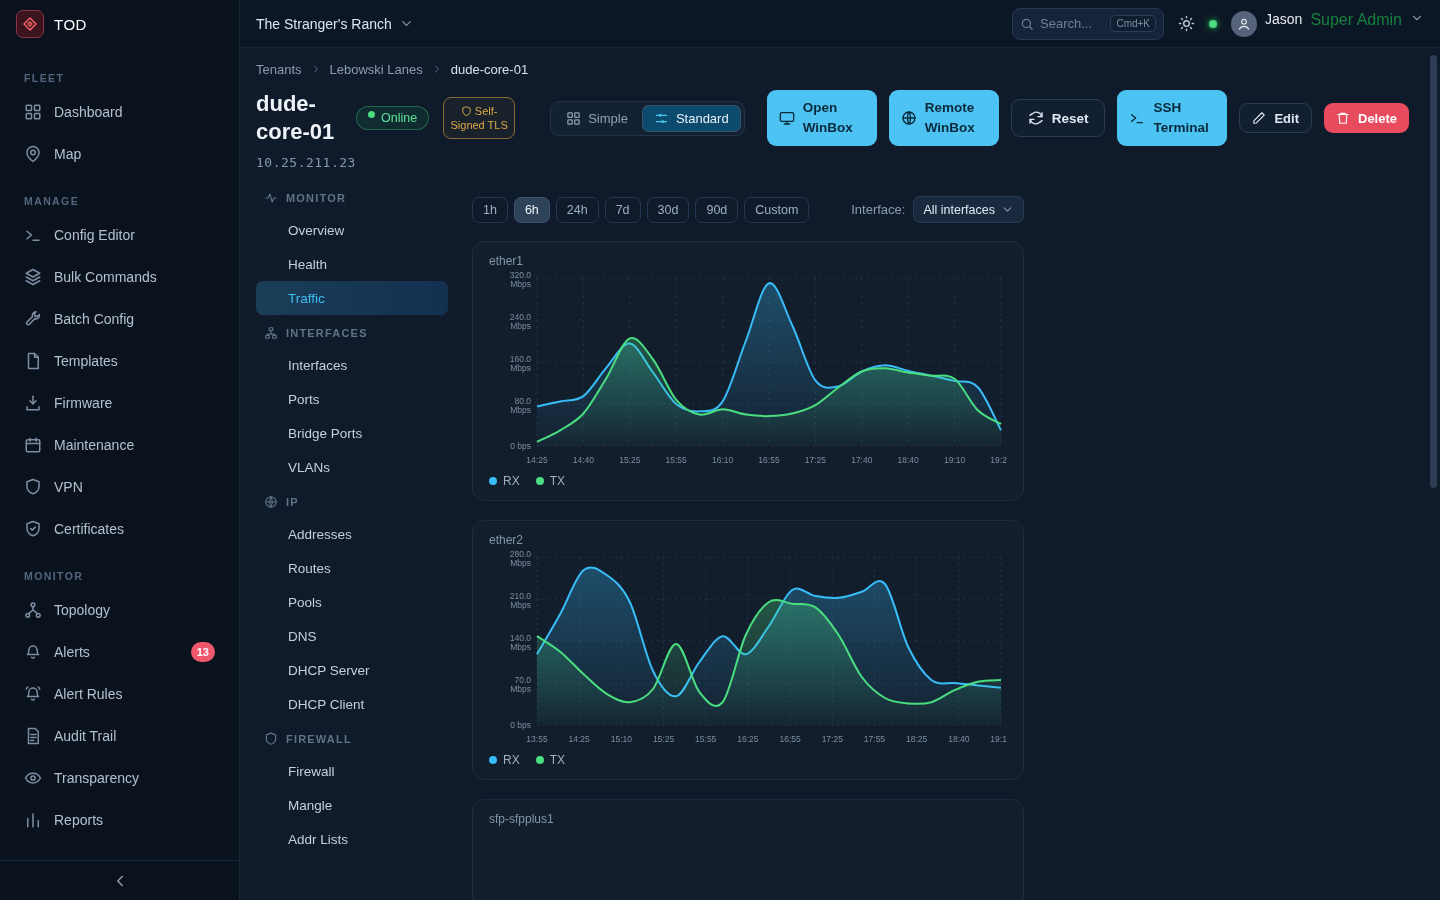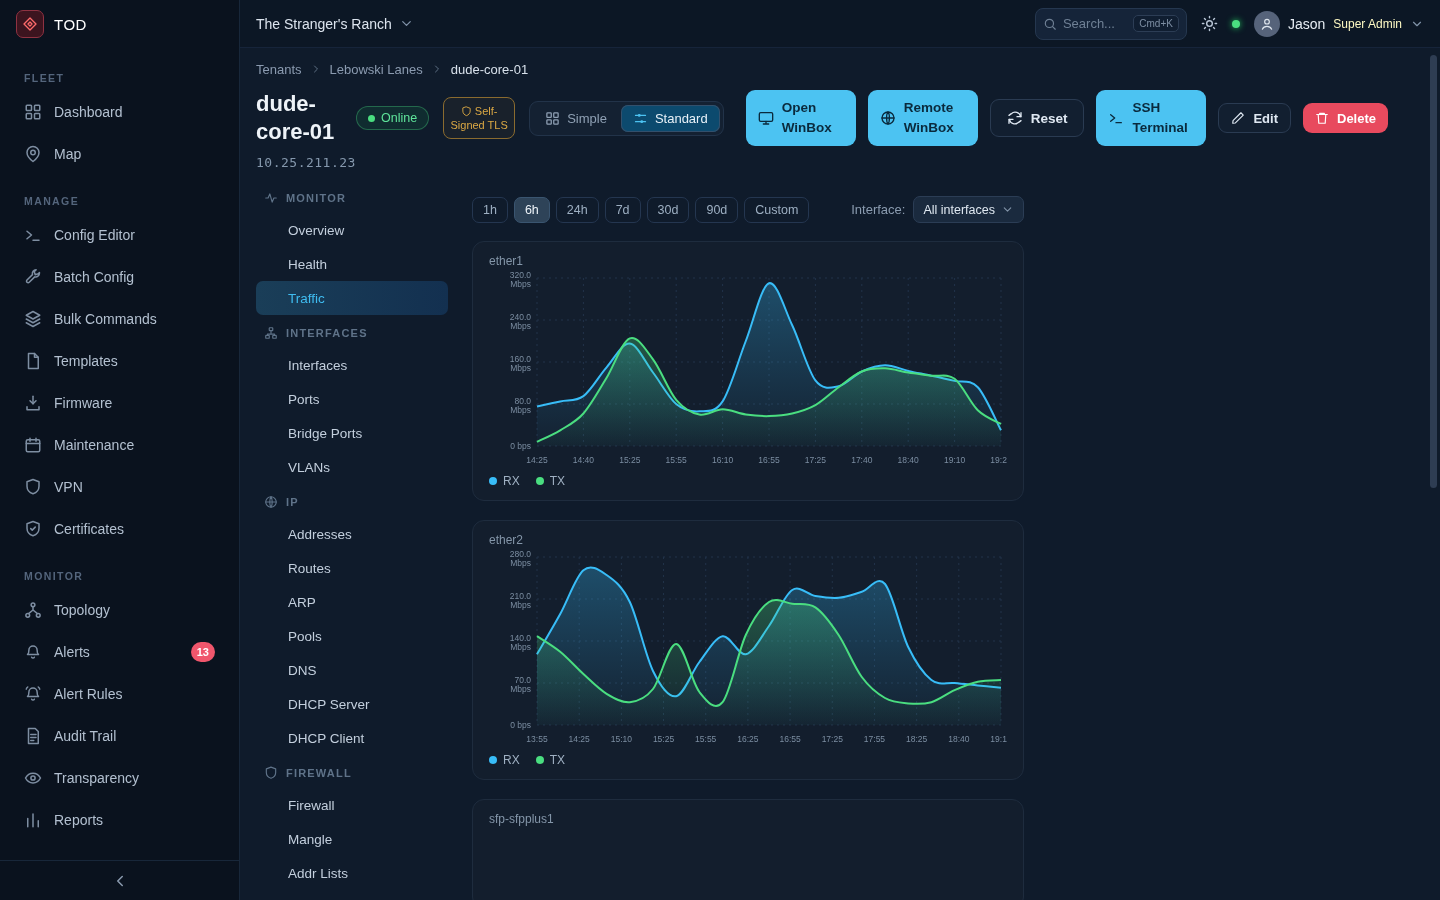--- a/index.html
+++ b/index.html
@@ -31,43 +31,43 @@
   .muted-icn{color:#8193a8}
   .searchbox{margin-left:auto;width:152px;height:32px;background:#152439;border:1px solid #25374f;border-radius:8px;display:flex;align-items:center;gap:6px;padding:0 7px}
   .searchbox .icn{color:#6f8095}
   .searchbox .icn svg{width:14px;height:14px}
   .search-input{flex:1;min-width:0;background:transparent;border:none;outline:none;color:#c7d3e0;font-size:13px}
   .search-input::placeholder{color:#6f8095}
   .kbd{font-size:10px;color:#7d8ea3;border:1px solid #2c3d55;border-radius:5px;padding:2px 5px;background:#101e31;font-family:"Liberation Sans",sans-serif}
   .iconbtn{background:none;border:none;color:#b9c6d6;display:flex;align-items:center}
   .iconbtn .icn svg{width:17px;height:17px}
   .status-dot{width:8px;height:8px;border-radius:50%;background:#4ade80;box-shadow:0 0 6px #22c55e;flex-shrink:0}
-  .userchip{display:flex;align-items:center;gap:8px;cursor:pointer}
+  .userchip{display:flex;align-items:flex-start;gap:8px;cursor:pointer}
   .avatar{width:26px;height:26px;border-radius:50%;background:#56637a;display:flex;align-items:center;justify-content:center;color:#dfe6ee}
   .avatar .icn svg{width:15px;height:15px}
   .user-name{color:#e7edf4;font-size:14px}
-  .user-role{color:#fef9c3;font-size:12px}
+  .user-role{color:#15803d;font-size:16px}
   .userchip .icn svg{width:14px;height:14px}
 
   
   .content{flex:1;background:#0f1b2b;padding:12px 0 0 16px;overflow:hidden;position:relative}
   .breadcrumb{display:flex;align-items:center;gap:8px;font-size:13px;height:18px}
   .crumb{color:#8b9bb0;cursor:pointer}
   .crumb.last{color:#d7e0ea}
   .crumb-sep{display:inline-flex;color:#5e7084}
   .crumb-sep svg{width:12px;height:12px}
 
   .device-header{display:flex;align-items:center;margin-top:12px;gap:14px}
   .device-name{width:86px;font-size:22px;line-height:28px;font-weight:700;color:#eef3f8;overflow-wrap:break-word}
-  .badge-online{display:inline-flex;align-items:center;gap:6px;border:1px solid rgba(74,222,128,.35);background:rgba(34,197,94,.10);color:#5ee39a;font-size:12.5px;border-radius:999px;padding:4px 11px}
+  .badge-online{display:inline-flex;gap:6px;border:1px solid rgba(74,222,128,.35);background:rgba(34,197,94,.10);color:#5ee39a;font-size:12.5px;border-radius:999px;padding:4px 11px}
   .badge-online .dot{width:7px;height:7px;border-radius:50%;background:#4ade80}
   .badge-tls{width:72px;text-align:center;font-size:11px;line-height:14px;color:#dba844;border:1px solid #8a6b2f;border-radius:8px;padding:6px 5px;background:rgba(180,140,50,.06)}
   .badge-tls .icn{color:#dba844;vertical-align:-2px}
   .badge-tls .icn svg{width:11px;height:11px}
-  .view-toggle{display:flex;background:#142132;border:1px solid #223349;border-radius:9px;padding:3px;gap:2px;margin-left:0}
+  .view-toggle{display:flex;background:#142132;border:1px solid #223349;border-radius:9px;padding:3px;gap:2px;margin-left:21px}
   .vt-btn{display:flex;align-items:center;gap:7px;padding:6px 12px;border-radius:7px;font-size:13px;color:#8fa0b4;background:transparent;border:none}
   .vt-btn .icn svg{width:15px;height:15px}
   .vt-btn.active{background:#0c4a6e;color:#e8f1f8;box-shadow:inset 0 0 0 1px #33506c}
   .vt-btn.active .icn{color:#4cc3f2}
   .device-actions{display:flex;align-items:center;gap:12px;margin-left:8px}
   .btn{border:none;border-radius:9px;display:flex;align-items:center;gap:8px}
   .btn .icn svg{width:16px;height:16px}
   .btn-cyan{background:#4cc3f2;color:#0a2a3d;font-weight:700;font-size:13.5px;padding:8px 12px;min-height:52px}
   .btn-cyan .label{width:62px;text-align:left;line-height:20px}
   .btn-dark{background:#121f30;border:1px solid #2a3b52;color:#dfe8f2;font-size:13.5px;font-weight:600;height:38px;padding:0 16px}
@@ -153,35 +153,35 @@
                 <path d="M4 17l6-5-6-5"></path>
                 <path d="M12 19h8"></path>
               </svg>
             </span>
           <span class="side-item-label">Config Editor</span>
 
         </div>
           <div class="side-item">
           <span class="icn">
               <svg viewBox="0 0 24 24" fill="none" stroke="currentColor" stroke-width="2" stroke-linecap="round" stroke-linejoin="round">
-                <path d="M20.6 7a5 5 0 0 1-6.3 4.8L7 19.1a2.1 2.1 0 0 1-3-3l7.3-7.3A5 5 0 0 1 16.2 2.4L13.6 5l1.4 4 4-1.4 1.6-1.6z"></path>
-              </svg>
-            </span>
-          <span class="side-item-label">Batch Config</span>
-
-        </div>
-          <div class="side-item">
-          <span class="icn">
-              <svg viewBox="0 0 24 24" fill="none" stroke="currentColor" stroke-width="2" stroke-linecap="round" stroke-linejoin="round">
                 <path d="M12 2l9 5-9 5-9-5z"></path>
                 <path d="M3 12l9 5 9-5"></path>
                 <path d="M3 17l9 5 9-5"></path>
               </svg>
             </span>
           <span class="side-item-label">Bulk Commands</span>
+
+        </div>
+          <div class="side-item">
+          <span class="icn">
+              <svg viewBox="0 0 24 24" fill="none" stroke="currentColor" stroke-width="2" stroke-linecap="round" stroke-linejoin="round">
+                <path d="M20.6 7a5 5 0 0 1-6.3 4.8L7 19.1a2.1 2.1 0 0 1-3-3l7.3-7.3A5 5 0 0 1 16.2 2.4L13.6 5l1.4 4 4-1.4 1.6-1.6z"></path>
+              </svg>
+            </span>
+          <span class="side-item-label">Batch Config</span>
 
         </div>
           <div class="side-item">
           <span class="icn">
               <svg viewBox="0 0 24 24" fill="none" stroke="currentColor" stroke-width="2" stroke-linecap="round" stroke-linejoin="round">
                 <path d="M6 2h8l5 5v15H6z"></path>
                 <path d="M14 2v5h5"></path>
               </svg>
             </span>
           <span class="side-item-label">Templates</span>
@@ -504,21 +504,20 @@
        <span class="icn">
                   <svg viewBox="0 0 24 24" fill="none" stroke="currentColor" stroke-width="2" stroke-linecap="round" stroke-linejoin="round">
                     <circle cx="12" cy="12" r="9"></circle>
                     <path d="M3 12h18M12 3c2.8 3 2.8 15 0 18-2.8-3-2.8-15 0-18z"></path>
                   </svg>
                 </span>
                 <span>IP</span>
      </div>
      <div class="subnav-item">Addresses</div>
               <div class="subnav-item">Routes</div>
-              <div class="subnav-item">ARP</div>
               <div class="subnav-item">Pools</div>
               <div class="subnav-item">DNS</div>
               <div class="subnav-item">DHCP Server</div>
               <div class="subnav-item">DHCP Client</div>
    </div>
             <div class="subnav-group">
      <div class="subnav-group-label">
        <span class="icn">
                   <svg viewBox="0 0 24 24" fill="none" stroke="currentColor" stroke-width="2" stroke-linecap="round" stroke-linejoin="round">
                     <path d="M12 2l8 3v6c0 5-3.5 8.5-8 10-4.5-1.5-8-5-8-10V5z"></path>

